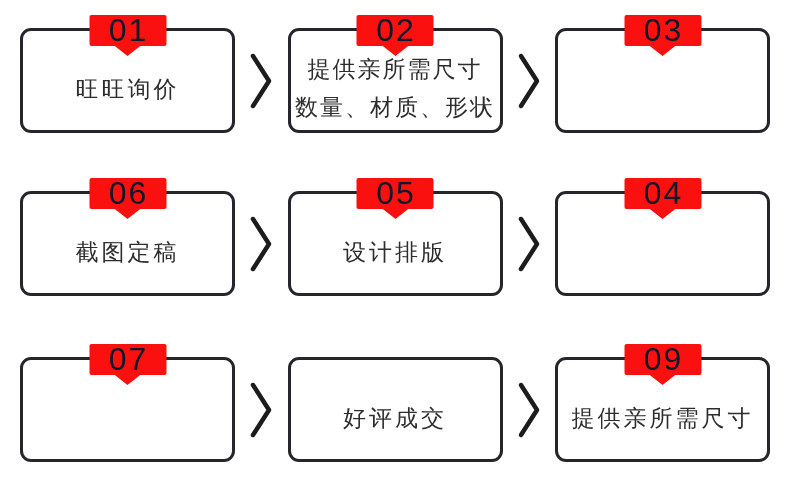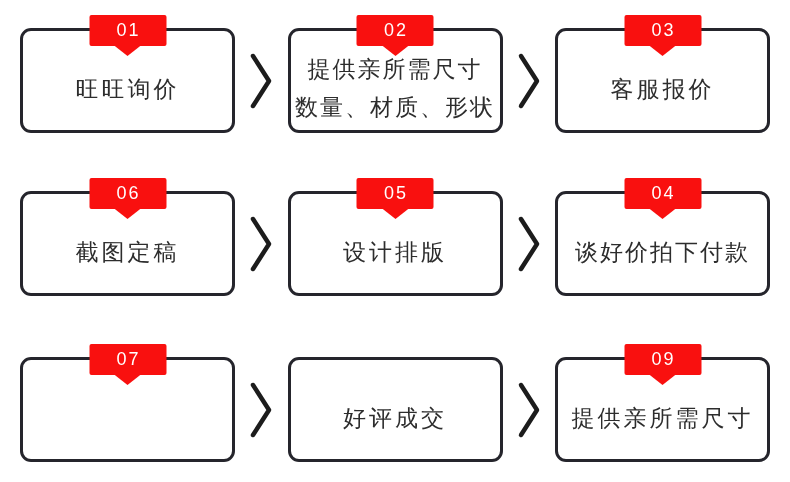--- a/index.html
+++ b/index.html
@@ -56,22 +56,22 @@
     top: 30px;
     left: 50%;
     transform: translateX(-50%);
     width: 0;
     height: 0;
     border-left: 14px solid transparent;
     border-right: 14px solid transparent;
     border-top: 11px solid #f9100f;
   }
   .badge-num {
-    color: #ffffff;
-    font-size: 18px;
+    color: #0f172a;
+    font-size: 32px;
     font-weight: 400;
     letter-spacing: 2px;
     line-height: 31px;
     text-indent: 2px;
   }
   .label {
     margin-top: 16px;
     color: #2d2d2d;
     font-size: 23px;
     letter-spacing: 3px;
@@ -116,23 +116,20 @@
     </div>
     <div class="arrow">
       <svg width="24" height="58" viewBox="0 0 24 58">
           <path d="M4 4 L20 29 L4 54" fill="none" stroke="#1c1c1c" stroke-width="4.5" stroke-linecap="round" stroke-linejoin="round"></path>
         </svg>
     </div>
     <div class="step">
       <div class="badge">
         <span class="badge-num">03</span>
       </div>
-      <div class="label">
-        <div>客服报价</div>
-      </div>
     </div>
   </div>
 
   <div class="row row-2">
     <div class="step">
       <div class="badge">
         <span class="badge-num">06</span>
       </div>
       <div class="label">
         <div>截图定稿</div>
@@ -152,23 +149,20 @@
       </div>
     </div>
     <div class="arrow">
       <svg width="24" height="58" viewBox="0 0 24 58">
           <path d="M4 4 L20 29 L4 54" fill="none" stroke="#1c1c1c" stroke-width="4.5" stroke-linecap="round" stroke-linejoin="round"></path>
         </svg>
     </div>
     <div class="step">
       <div class="badge">
         <span class="badge-num">04</span>
-      </div>
-      <div class="label" style="letter-spacing:2px;">
-        <div>谈好价拍下付款</div>
       </div>
     </div>
   </div>
 
   <div class="row row-3">
     <div class="step">
       <div class="badge">
         <span class="badge-num">07</span>
       </div>
     </div>

